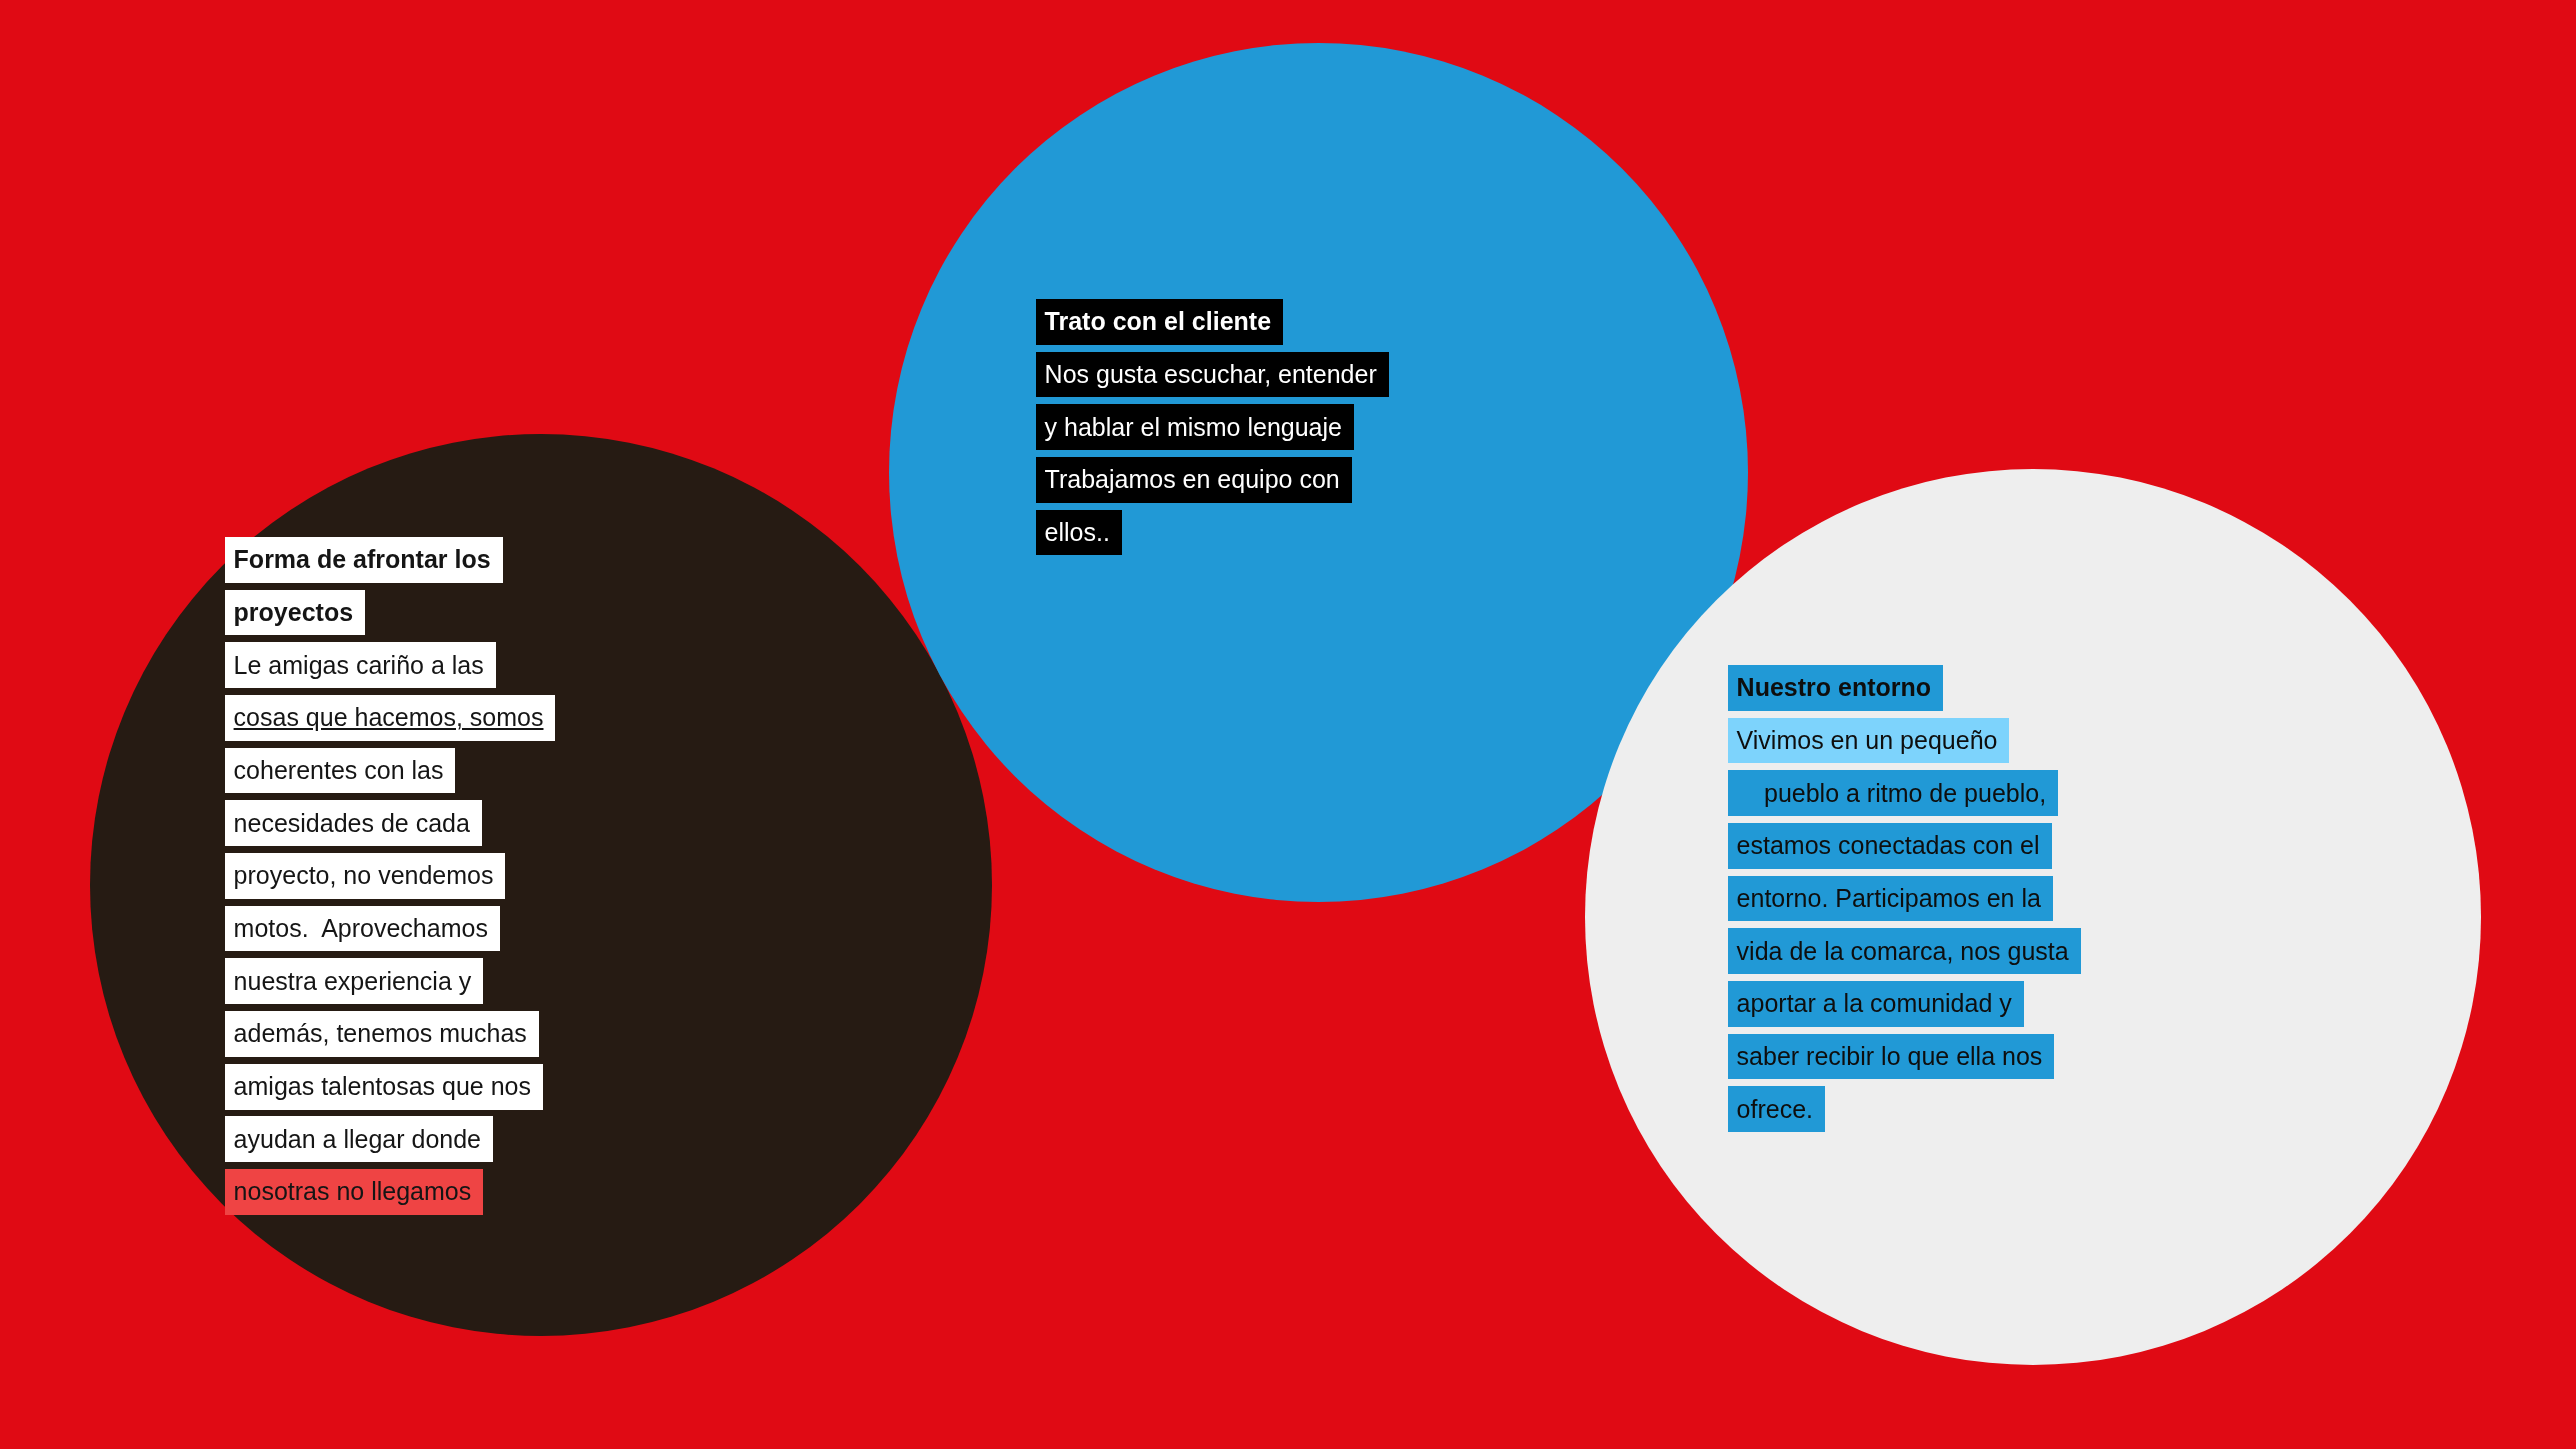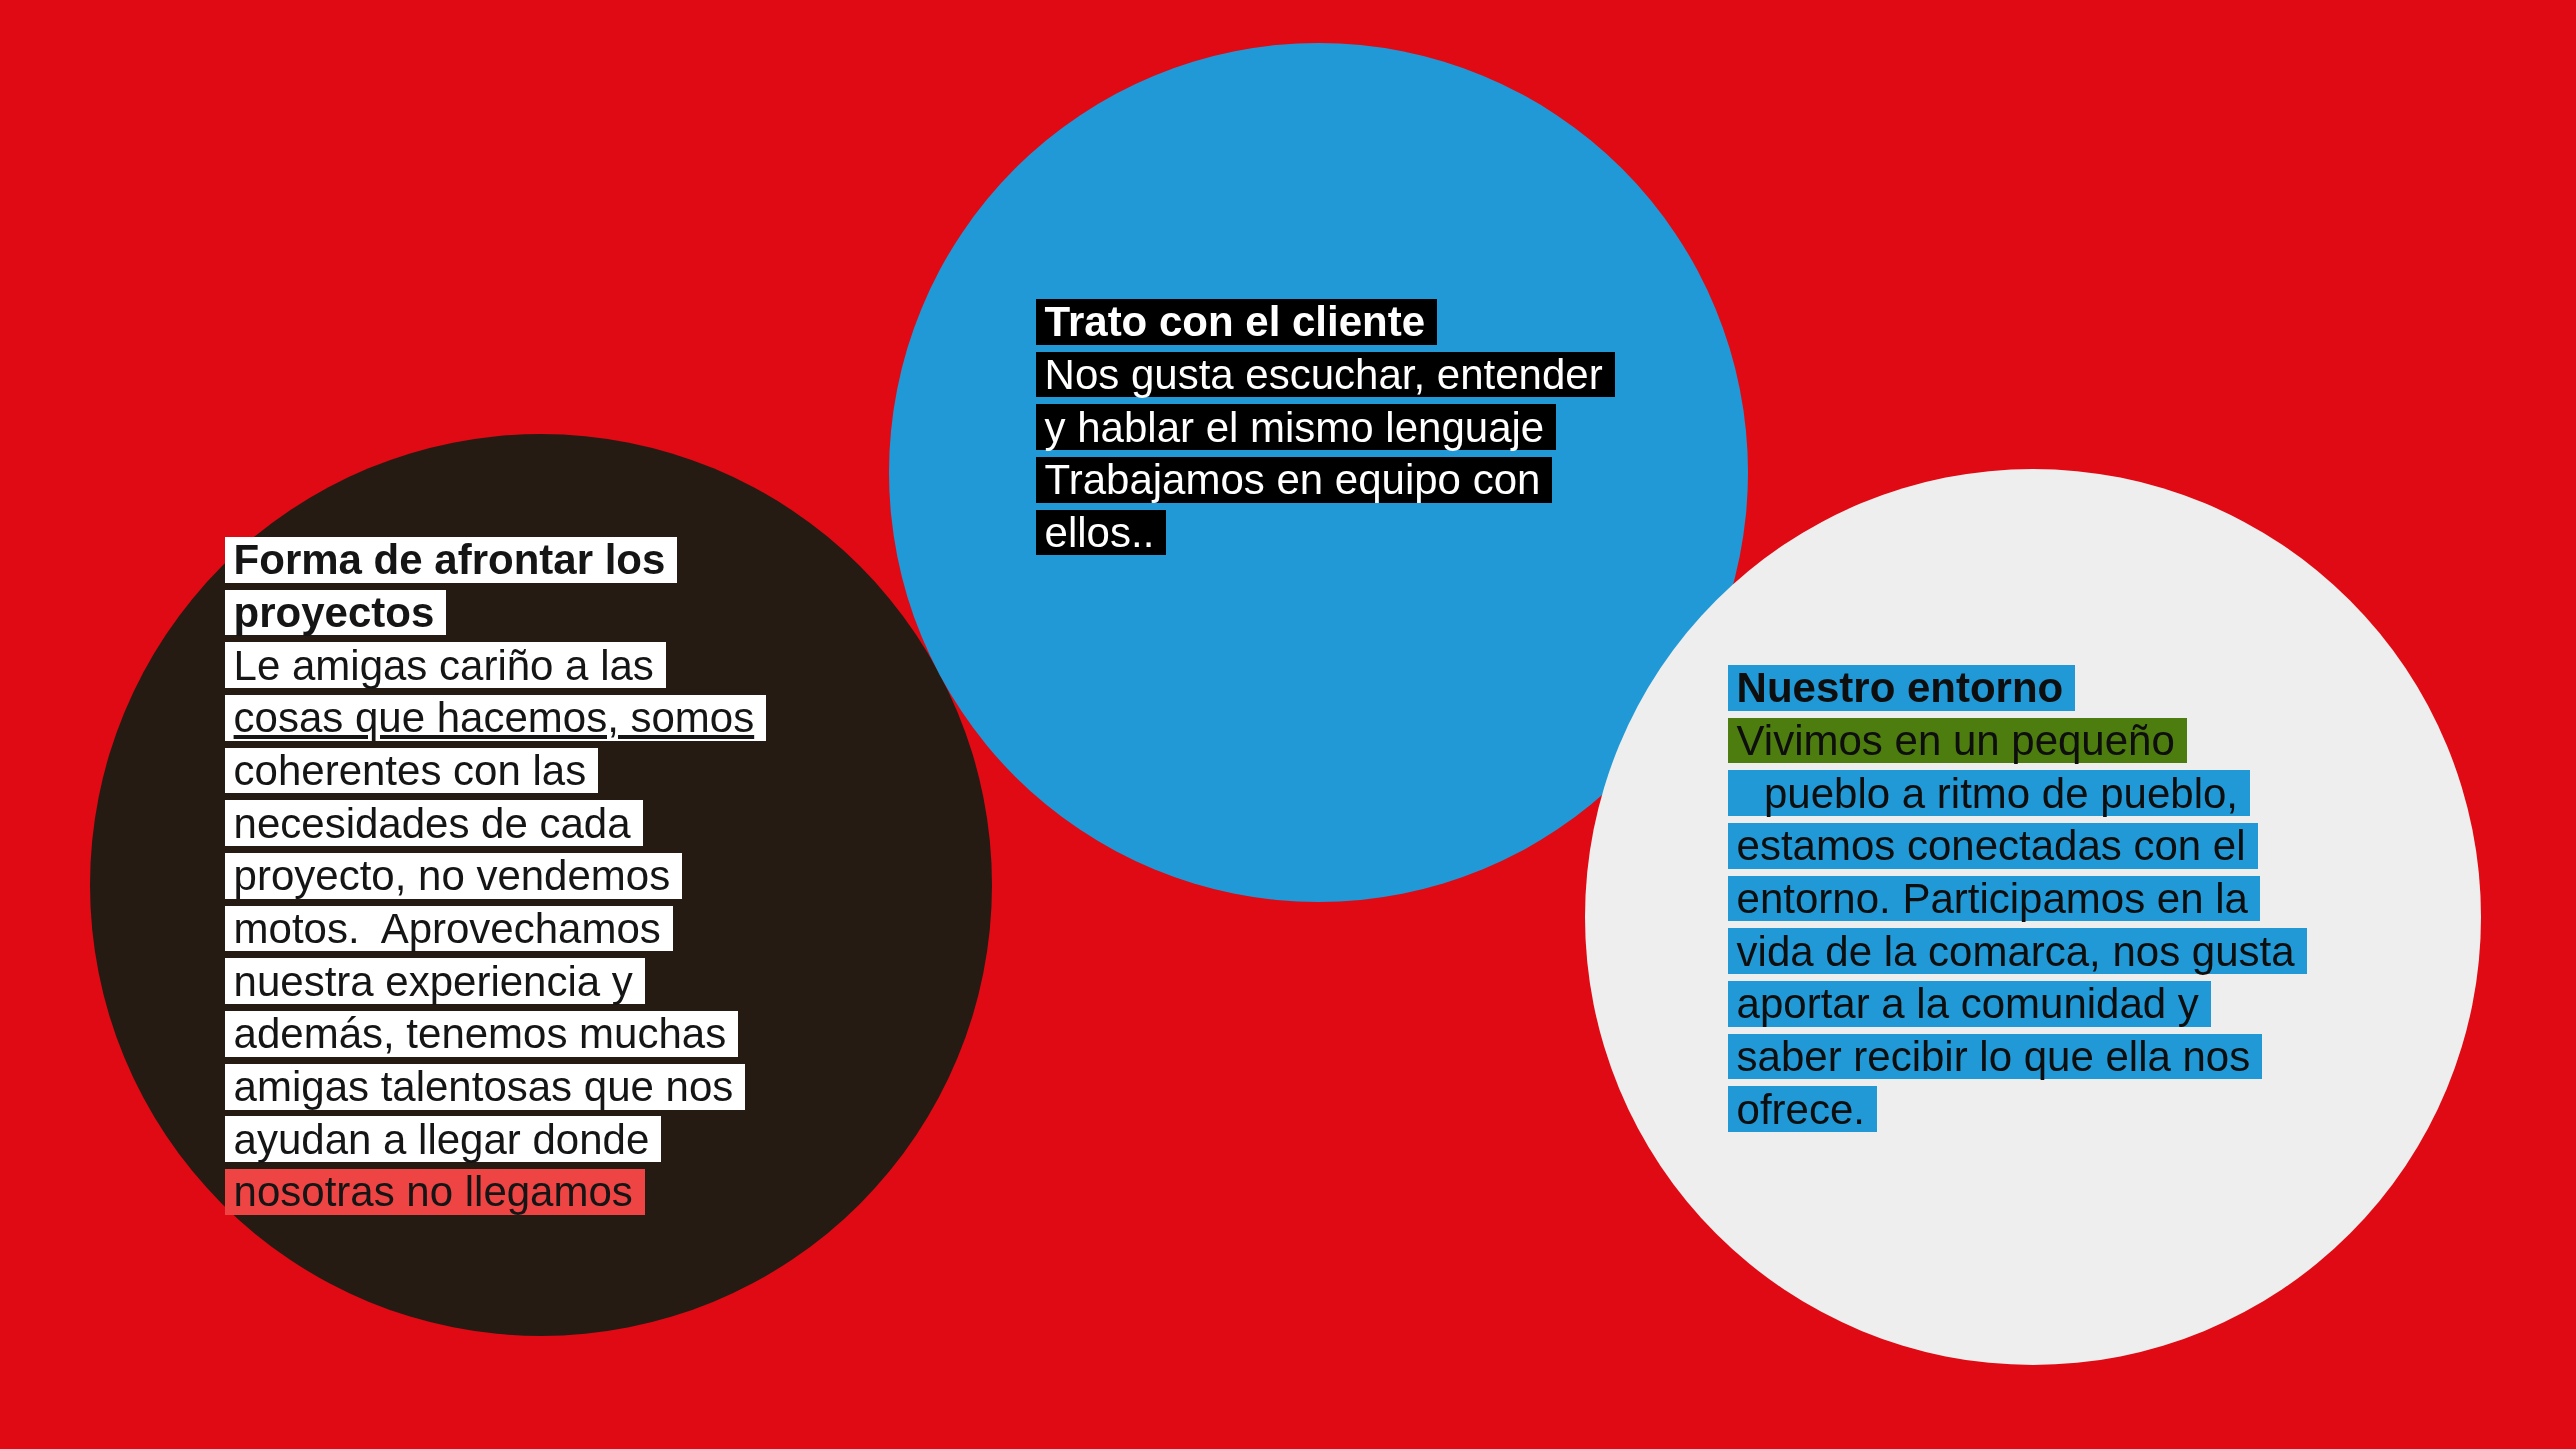--- a/index.html
+++ b/index.html
@@ -47,21 +47,21 @@
     left: 1036px;
     top: 299px;
   }
   .block-environment {
     left: 1728px;
     top: 665px;
   }
   .line {
     display: table;
     white-space: pre-wrap;
-    font-size: 42px;
+    font-size: 25px;
     line-height: 39px;
     font-weight: 400;
     padding: 3.4px 12px 3.4px 8.6px;
     margin: 0 0 6.9px 0;
   }
   .line.title {
     font-weight: 700;
   }
   
   .block-projects .line { background: #ffffff; color: #151515; }
@@ -100,21 +100,21 @@
   <div class="block block-client">
     <span class="line title" style="background-color: rgb(0, 0, 0); color: rgb(255, 255, 255);">Trato con el cliente</span>
     <span class="line" style="background-color: rgb(0, 0, 0); color: rgb(255, 255, 255);">Nos gusta escuchar, entender</span>
     <span class="line" style="background-color: rgb(0, 0, 0); color: rgb(255, 255, 255);">y hablar el mismo lenguaje</span>
     <span class="line" style="background-color: rgb(0, 0, 0); color: rgb(255, 255, 255);">Trabajamos en equipo con</span>
     <span class="line" style="background-color: rgb(0, 0, 0); color: rgb(255, 255, 255);">ellos..</span>
   </div>
 
   <div class="block block-environment">
     <span class="line title" style="background-color: rgb(33, 153, 214); color: rgb(14, 14, 14);">Nuestro entorno</span>
-    <span class="line" style="background-color: #4d7c0f; color: rgb(14, 14, 14);">Vivimos en un pequeño</span>
+    <span class="line" style="background-color: #7dd3fc; color: rgb(14, 14, 14);">Vivimos en un pequeño</span>
     <span class="line" style="background-color: rgb(33, 153, 214); color: rgb(14, 14, 14); padding-left: 36px;">pueblo a ritmo de pueblo,</span>
     <span class="line" style="background-color: rgb(33, 153, 214); color: rgb(14, 14, 14);">estamos conectadas con el</span>
     <span class="line" style="background-color: rgb(33, 153, 214); color: rgb(14, 14, 14);">entorno. Participamos en la</span>
     <span class="line" style="background-color: rgb(33, 153, 214); color: rgb(14, 14, 14);">vida de la comarca, nos gusta</span>
     <span class="line" style="background-color: rgb(33, 153, 214); color: rgb(14, 14, 14);">aportar a la comunidad y</span>
     <span class="line" style="background-color: rgb(33, 153, 214); color: rgb(14, 14, 14);">saber recibir lo que ella nos</span>
     <span class="line" style="background-color: rgb(33, 153, 214); color: rgb(14, 14, 14);">ofrece.</span>
   </div>
 
 </div>

